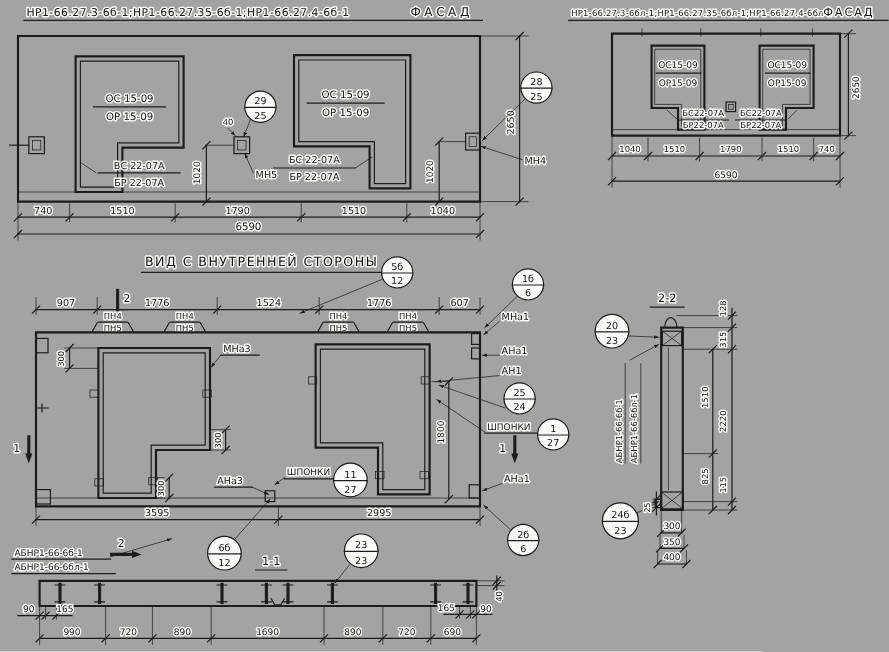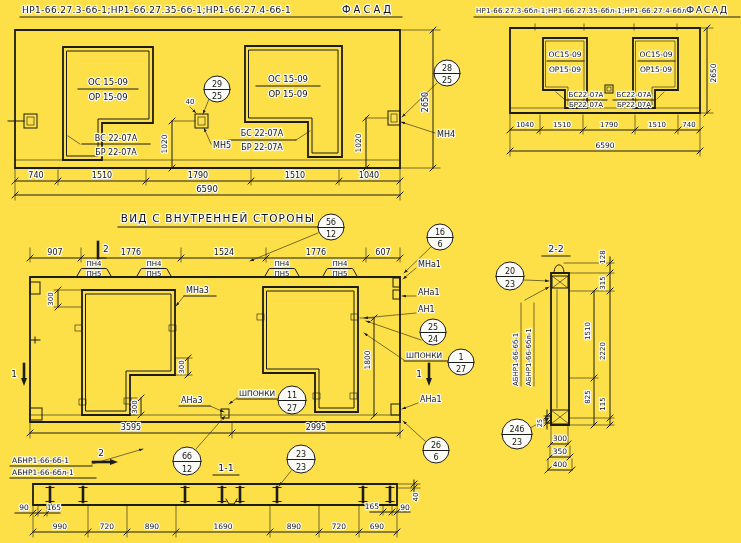--- a/index.html
+++ b/index.html
@@ -1,16 +1,16 @@
 <!DOCTYPE html>
 <html><head>
 <meta charset="utf-8">
 <style>
   html,body{margin:0;padding:0;background:#e9e7e2;}
-  #sheet{position:relative;width:741px;height:543px;background:#fde047;overflow:hidden;
+  #sheet{position:relative;width:741px;height:543px;background:#a3a3a3;overflow:hidden;
          font-family:"DejaVu Sans",sans-serif;}
   svg{position:absolute;left:0;top:0;}
   .ln{stroke:#1c1c1c;stroke-width:1;fill:none;stroke-linecap:square;}
   .thk{stroke-width:1.8;}
   .thn{stroke-width:.6;}
   .vthk{stroke-width:2.6;}
   .blk{fill:#1c1c1c;stroke:none;}
   .bln{fill:#fafaf7;stroke:#1c1c1c;stroke-width:1;}
   text{font-family:"DejaVu Sans",sans-serif;fill:#151515;text-anchor:middle;}
   .st{text-anchor:start;}

